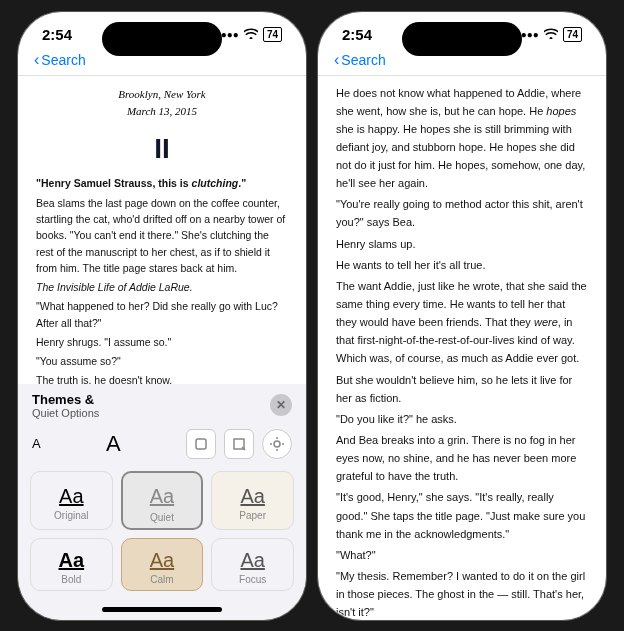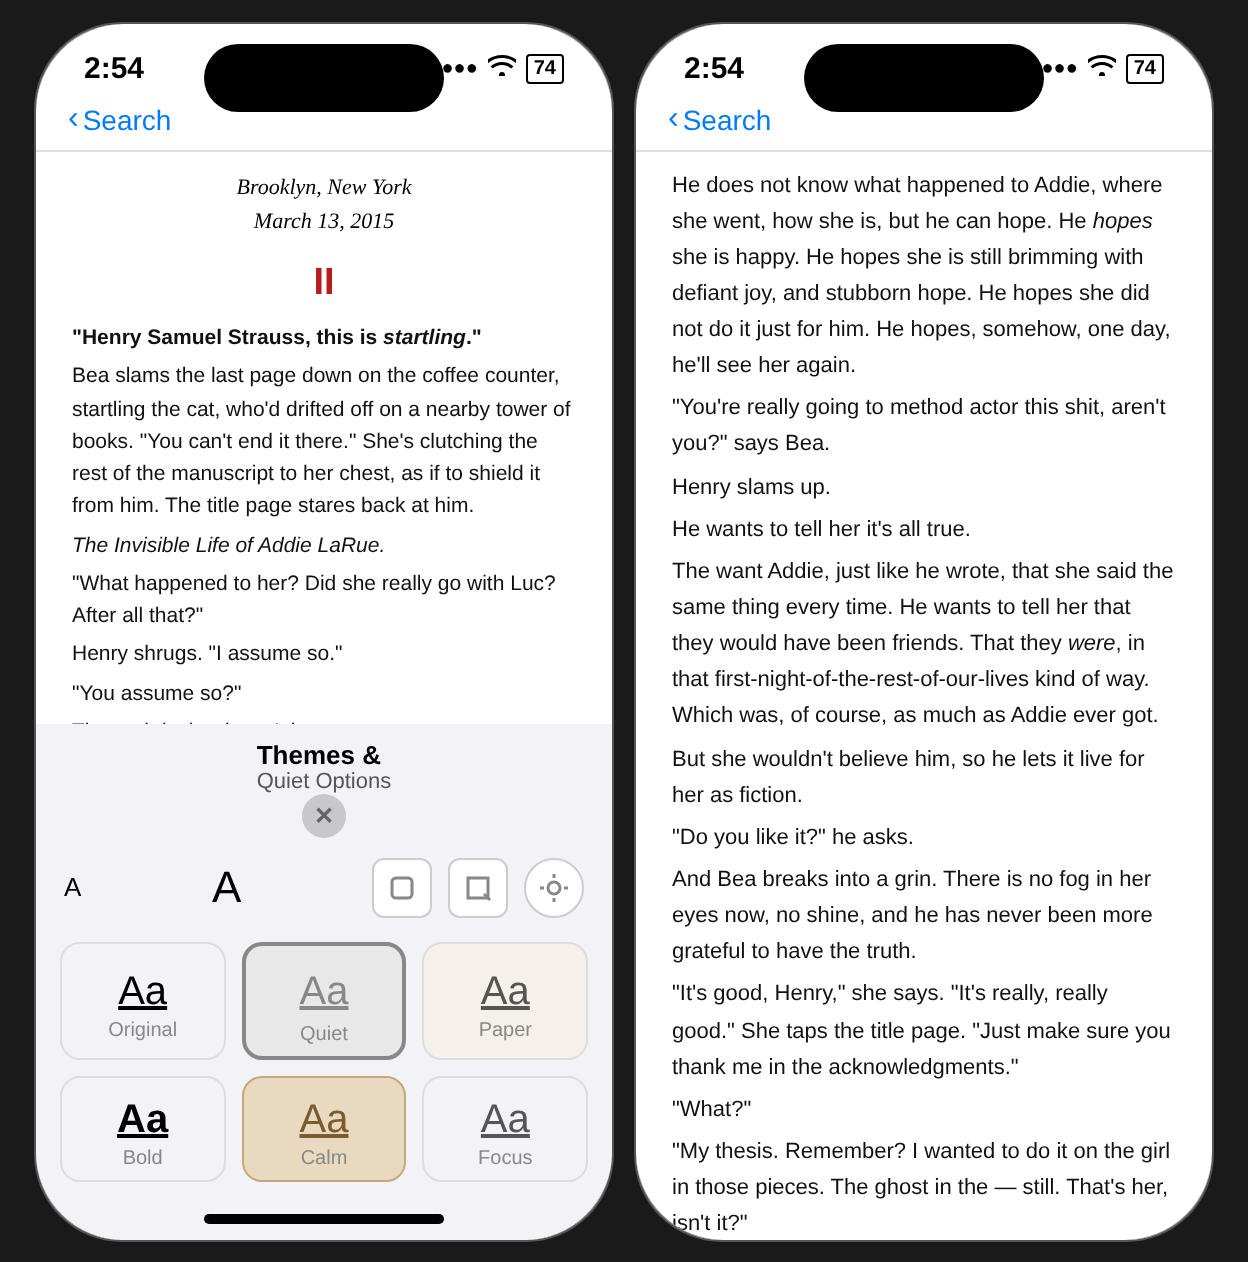--- a/index.html
+++ b/index.html
@@ -88,23 +88,23 @@
     }
     .book-header {
       text-align: center;
       font-style: italic;
       font-size: 11px;
       margin-bottom: 6px;
       font-family: Liberation Serif, serif;
     }
     .chapter-num {
       text-align: center;
-      font-size: 19px;
+      font-size: 28px;
       font-weight: 700;
-      color: #b91c1c;
+      color: #0f172a;
       margin: 4px 0;
     }
     .book-text { font-size: 10.5px; line-height: 1.55; color: #111; }
     .book-text p { margin-bottom: 3px; }
     .book-text .italic { font-style: italic; }
     .book-text .bold { font-weight: 700; }
 
     
     .bottom-panel {
       position: absolute;
@@ -139,21 +139,20 @@
       font-size: 10px;
       color: #555;
     }
     .themes-header {
       display: flex;
       align-items: center;
       justify-content: space-between;
       padding: 8px 14px 4px;
       font-size: 13px;
       font-weight: 600;
-      flex-direction: column;
     }
     .close-x {
       width: 22px; height: 22px;
       background: #c8c8cc;
       border-radius: 50%;
       display: flex; align-items: center; justify-content: center;
       font-size: 12px;
       color: #666;
     }
     .font-size-row {
@@ -262,21 +261,21 @@
         </div>
       </div>
 
       <div class="book-content">
         <div class="book-header">
           <em>Brooklyn, New York</em><br>
           <em>March 13, 2015</em>
         </div>
         <div class="chapter-num">II</div>
         <div class="book-text">
-          <p><span class="bold">"Henry Samuel Strauss, this is </span><span class="italic bold">startling</span><span class="bold">."</span></p>
+          <p><span class="bold">"Henry Samuel Strauss, this is </span><span class="italic bold">clutching</span><span class="bold">."</span></p>
           <p>Bea slams the last page down on the coffee counter, startling the cat, who'd drifted off on a nearby tower of books. "You can't end it there." She's clutching the rest of the manuscript to her chest, as if to shield it from him. The title page stares back at him.</p>
           <p class="italic">The Invisible Life of Addie LaRue.</p>
           <p>"What happened to her? Did she really go with Luc? After all that?"</p>
           <p>Henry shrugs. "I assume so."</p>
           <p>"You assume so?"</p>
           <p>The truth is, he doesn't know.</p>
           <p>He's s</p>
           <p>scribe th</p>
           <p>them in</p>
           <p>hands b</p>

